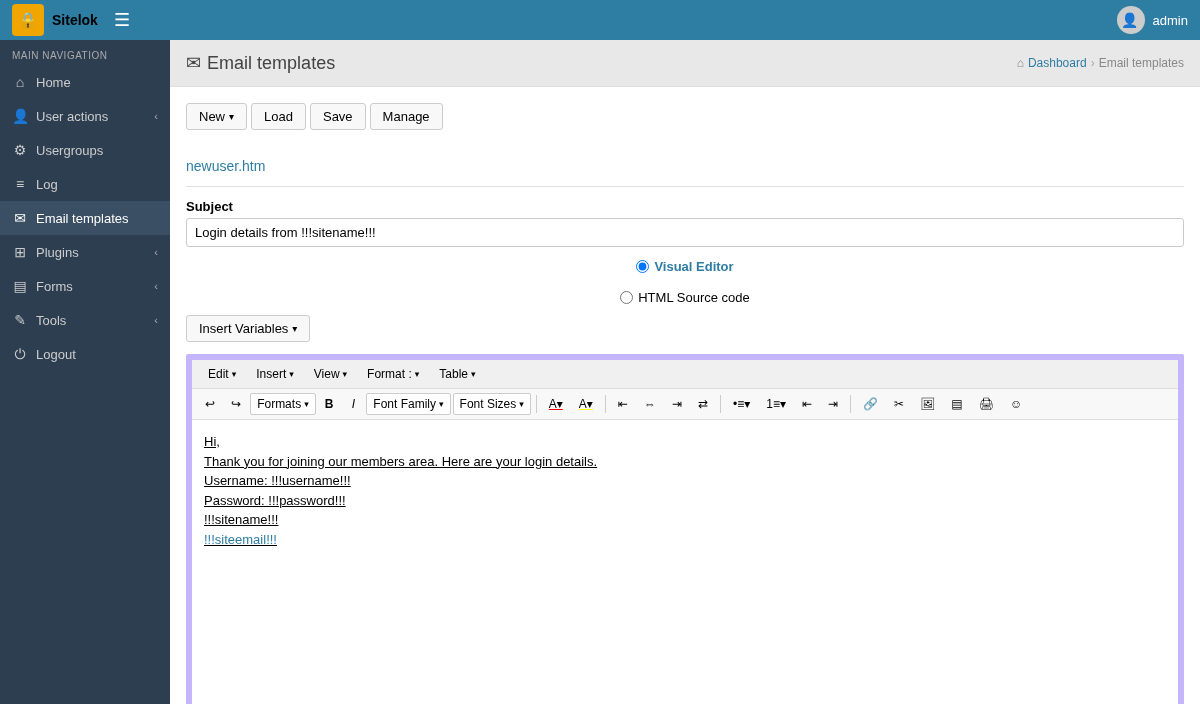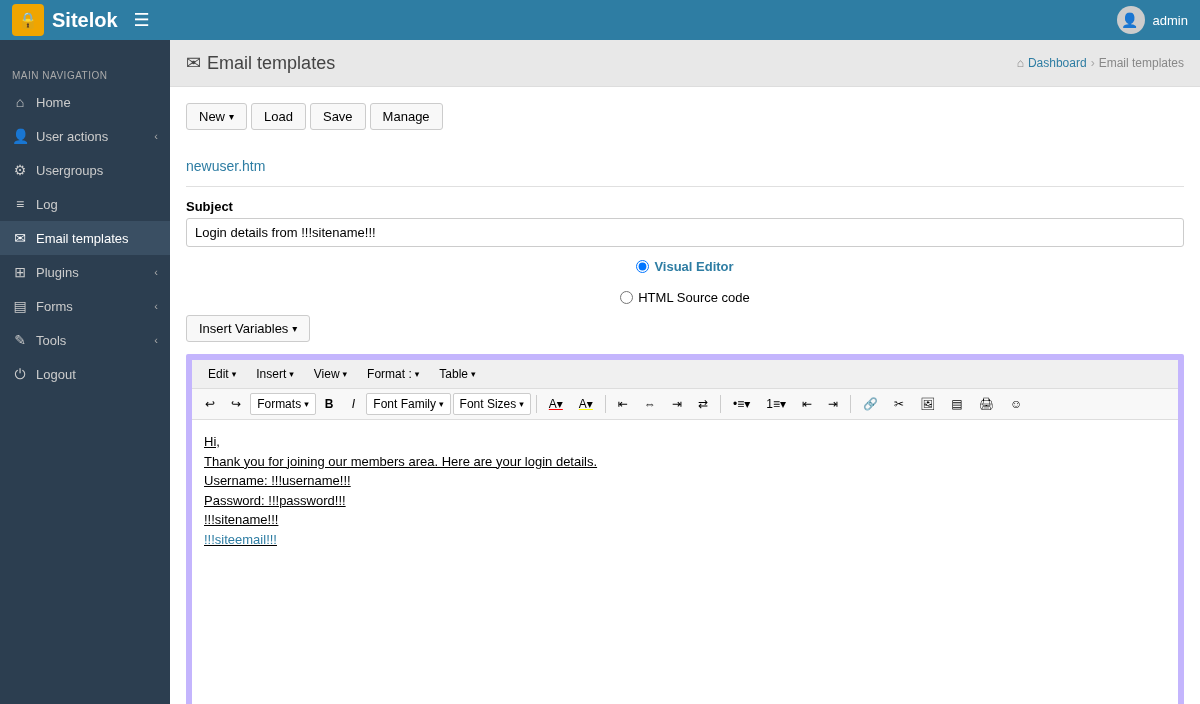--- a/index.html
+++ b/index.html
@@ -24,22 +24,22 @@
       width: 32px;
       height: 32px;
       background: #f0a500;
       border-radius: 4px;
       display: flex;
       align-items: center;
       justify-content: center;
       font-size: 16px;
     }
     .logo-text {
-      color: #ffffff;
-      font-size: 20px;
+      color: #000000;
+      font-size: 14px;
       font-weight: bold;
       text-align: center;
     }
     .topbar-hamburger {
       color: white;
       font-size: 18px;
       cursor: pointer;
       margin-left: 8px;
     }
     .topbar-right {
@@ -73,21 +73,20 @@
       flex-shrink: 0;
       overflow-y: auto;
       color: white;
     }
     .sidebar-section-label {
       font-size: 10px;
       color: #aaa;
       padding: 10px 12px 4px;
       letter-spacing: 0.5px;
       text-transform: uppercase;
-      margin-top: 20px;
     }
     .sidebar-item {
       display: flex;
       align-items: center;
       gap: 8px;
       padding: 9px 12px;
       cursor: pointer;
       color: #ccc;
       font-size: 13px;
     }

